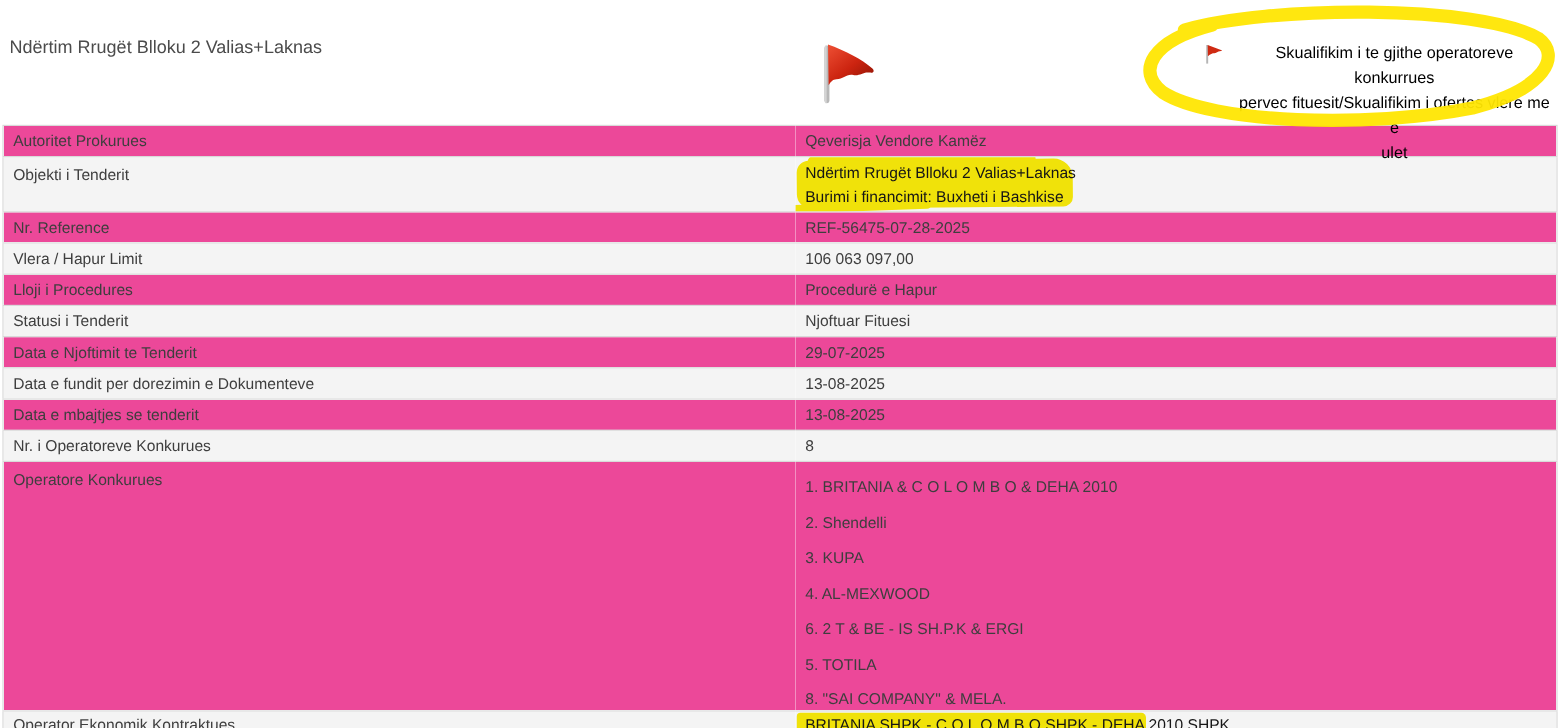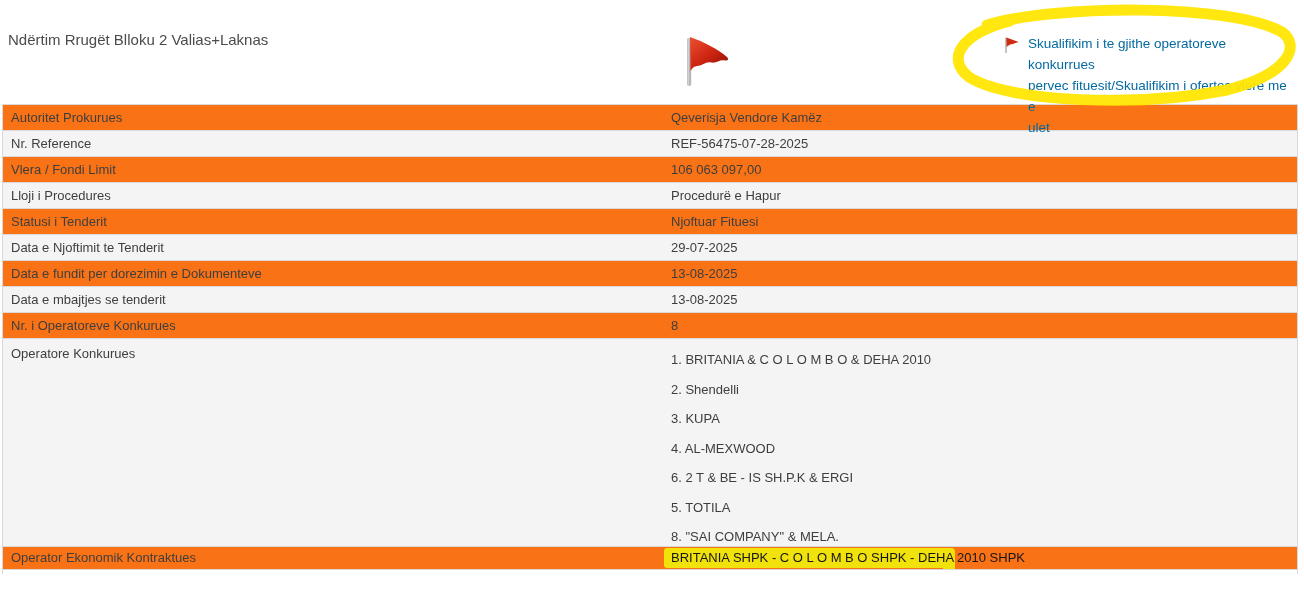--- a/index.html
+++ b/index.html
@@ -11,31 +11,31 @@
   
   .header{position:relative;height:104px;}
   .page-title{
     position:absolute;left:8px;top:31px;
     font-size:15px;color:#4b4b4b;
   }
   .big-flag{position:absolute;left:680px;top:30px;}
   .note-flag{position:absolute;left:1003px;top:36px;}
   .note-text{
     position:absolute;left:1028px;top:33px;width:268px;
-    font-size:13.5px;line-height:21px;color:#0369a1;
+    font-size:13.5px;line-height:21px;color:#000000;text-align:center;
   }
   .circle-svg{position:absolute;left:935px;top:0;pointer-events:none;}
   
   table.tender{
     border-collapse:collapse;table-layout:fixed;
     width:1296px;margin-left:2px;
     font-size:13px;color:#3e3e3e;
   }
   table.tender{border-left:1px solid #d9d9d9;border-right:1px solid #d9d9d9;}
-  table.tender tr{border-top:1px solid #d9d9d9;background:#f97316;}
+  table.tender tr{border-top:1px solid #d9d9d9;background:#ec4899;}
   table.tender tr:nth-child(even){background:#f4f4f4;}
   table.tender td{padding:0 8px;vertical-align:middle;overflow:hidden;}
   td.lbl{width:644px;}
   table.tender tr.std{height:26px;}
   tr.row-objekti{height:46px;}
   tr.row-operators{height:157px;}
   tr.row-contractor{height:23px;padding-left:19px;}
   tr.row-sliver{height:5px;background:#ffffff !important;}
   .val{position:relative;}
   .vline{position:relative;z-index:2;line-height:20px;}
@@ -87,26 +87,36 @@
     <path d="M 52 25 C 120 5, 296 3, 347 32 C 366 46, 354 74, 292 90 C 206 107, 74 103, 34 77 C 11 59, 25 34, 75 21" fill="none" stroke="#ffe602" stroke-width="11" stroke-linecap="round" opacity="0.95"></path>
   </svg>
 </div>
 
 <table class="tender">
   <tbody>
       <tr class="std">
     <td class="lbl">Autoritet Prokurues</td>
     <td class="val">Qeverisja Vendore Kamëz</td>
   </tr>
+  <tr class="row-objekti">
+    <td class="lbl" style="vertical-align:top;padding-top:7px;">Objekti i Tenderit</td>
+    <td class="val">
+      <span class="hl-objekti-top"></span>
+      <span class="hl-objekti-main"></span>
+      <span class="hl-objekti-tail"></span>
+      <div class="vline hl-text">Ndërtim Rrugët Blloku 2 Valias+Laknas</div>
+      <div class="vline hl-text">Burimi i financimit: Buxheti i Bashkise</div>
+    </td>
+  </tr>
   <tr class="std">
     <td class="lbl">Nr. Reference</td>
     <td class="val">REF-56475-07-28-2025</td>
   </tr>
   <tr class="std">
-    <td class="lbl">Vlera / Fondi Limit</td>
+    <td class="lbl">Vlera / Hapur Limit</td>
     <td class="val">106 063 097,00</td>
   </tr>
   <tr class="std">
     <td class="lbl">Lloji i Procedures</td>
     <td class="val">Procedurë e Hapur</td>
   </tr>
   <tr class="std">
     <td class="lbl">Statusi i Tenderit</td>
     <td class="val">Njoftuar Fituesi</td>
   </tr>

